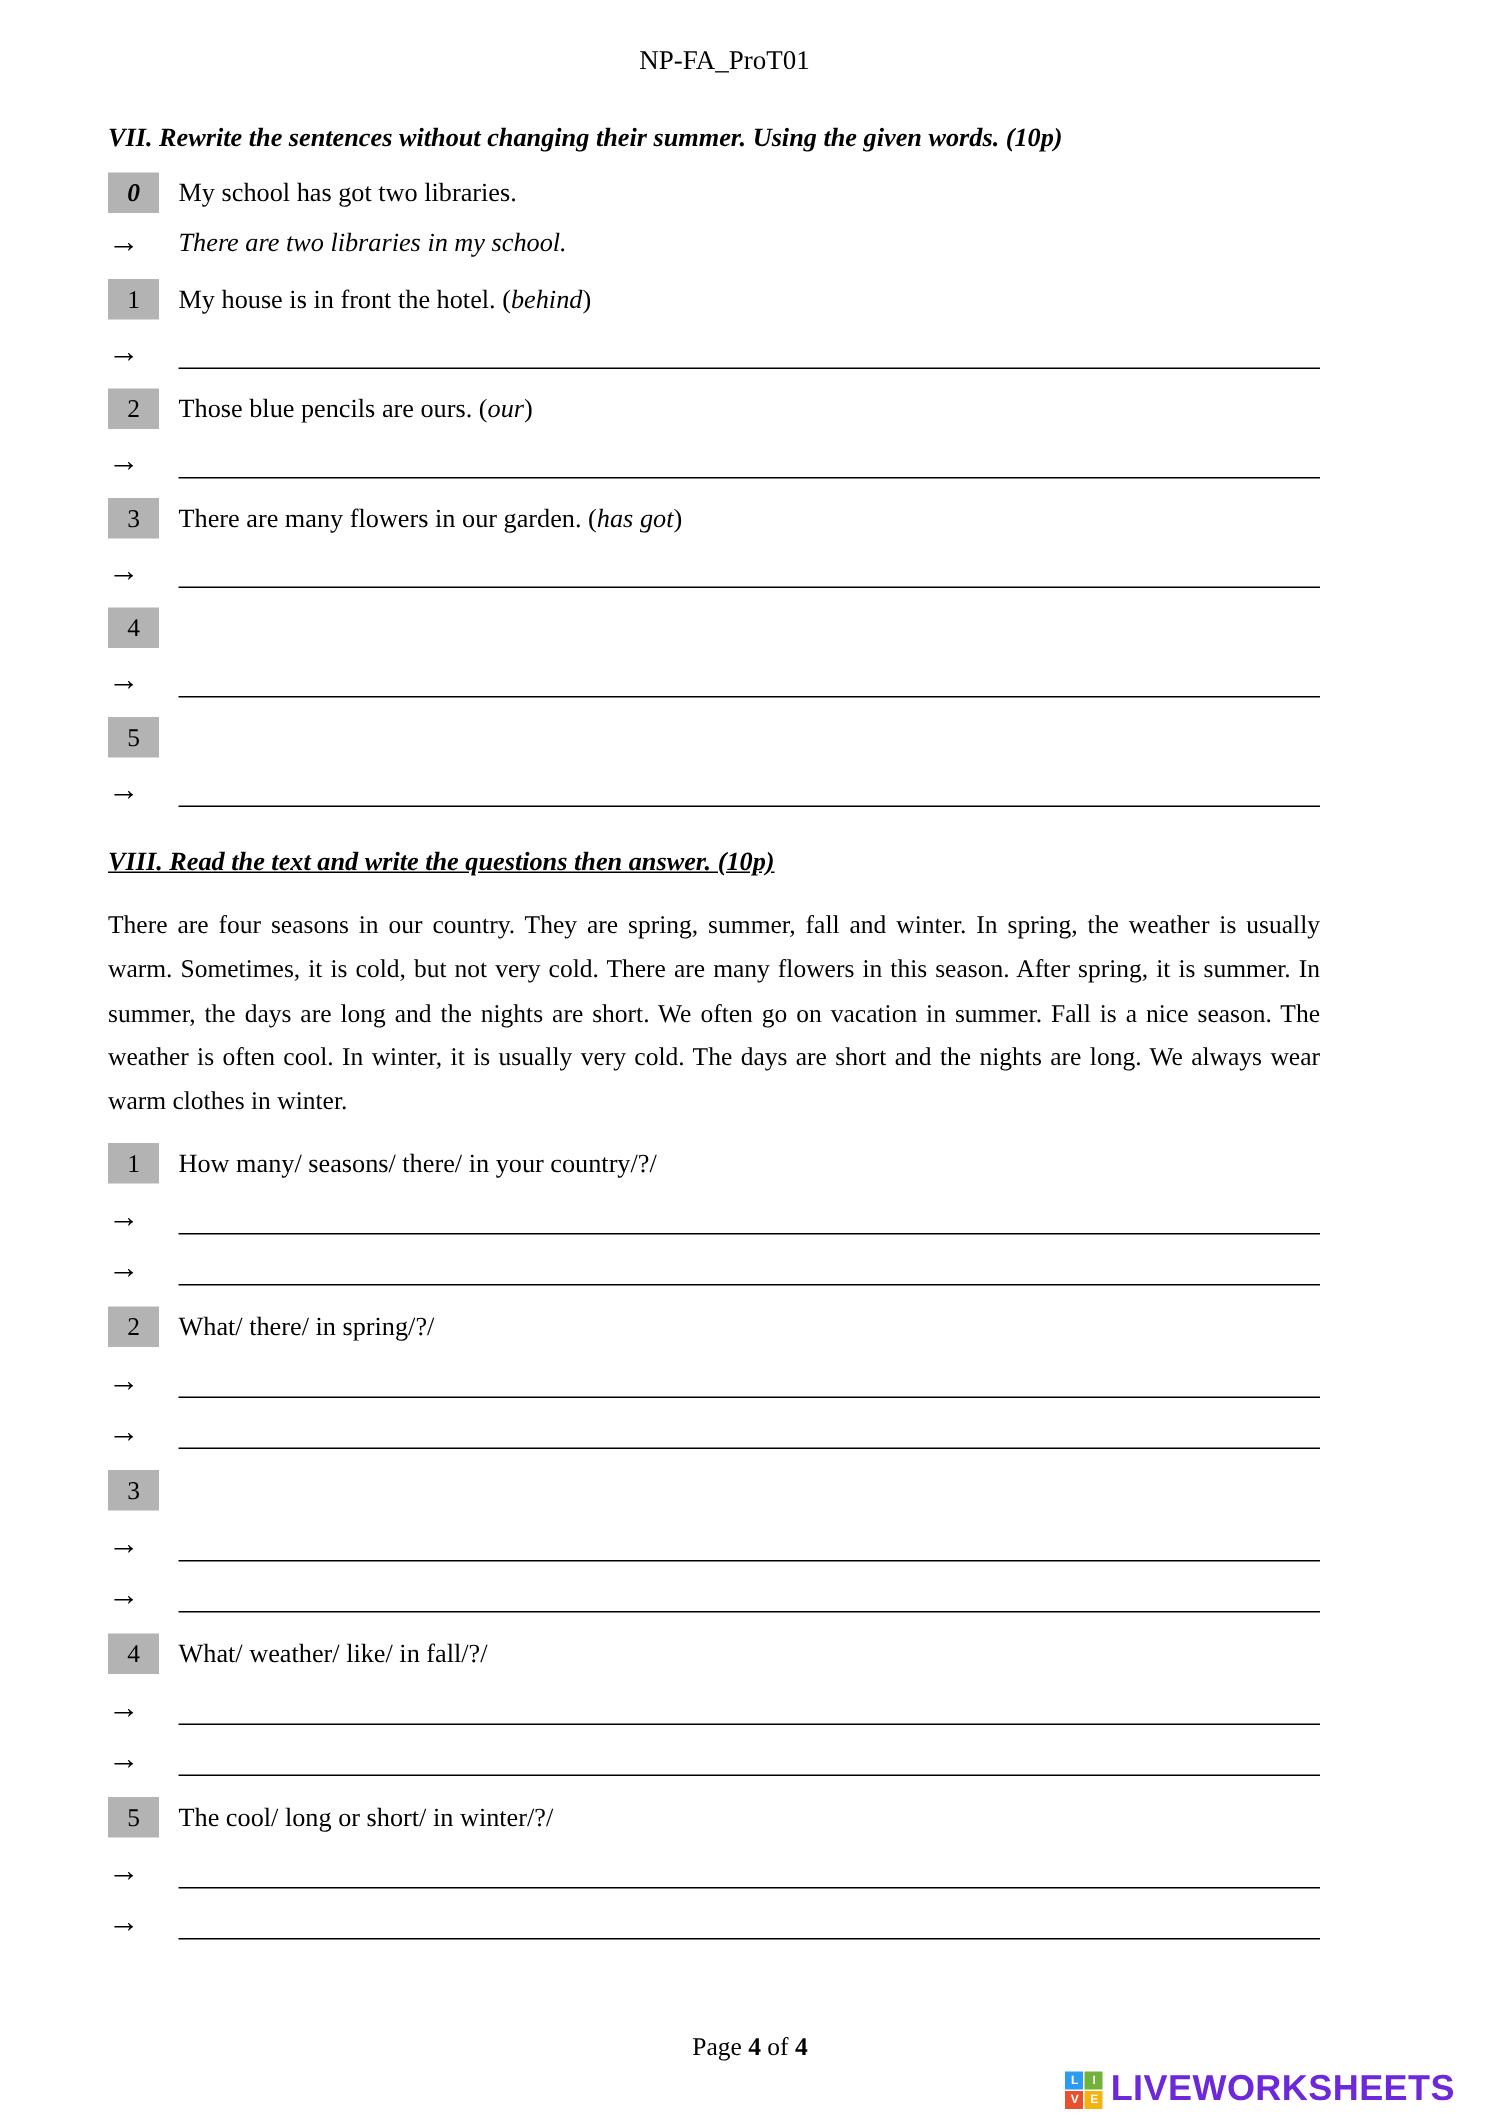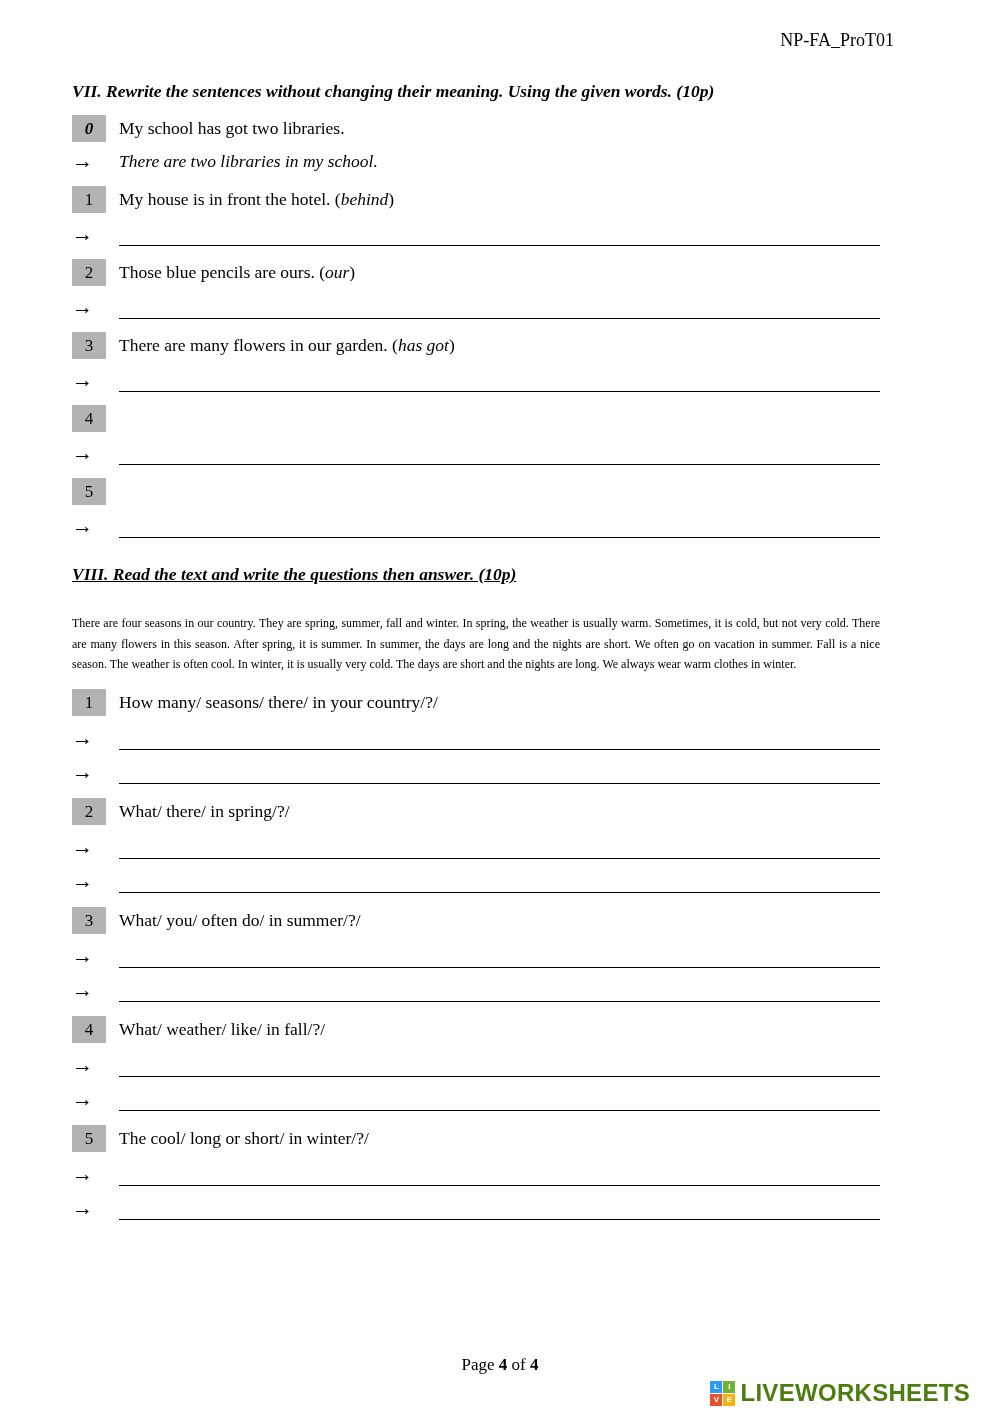--- a/index.html
+++ b/index.html
@@ -8,21 +8,21 @@
   .page {
     position: relative;
     width: 1000px;
     height: 1413px;
     margin: 0 auto;
     background: #fff;
     padding: 30px 120px 0 72px;
     overflow: hidden;
   }
   .doc-code {
-    text-align: right;
+    text-align: center;
     font-size: 18px;
     margin-right: -14px;
   }
   .section-title {
     font-weight: bold;
     font-style: italic;
     font-size: 17.5px;
     margin-top: 30px;
   }
   .item-row {
@@ -68,22 +68,22 @@
     font-size: 16px;
     padding: 0 2px;
   }
   .example-answer {
     font-style: italic;
     font-size: 17.5px;
     padding-bottom: 1px;
     text-align: right;
   }
   .passage {
-    margin-top: 28px;
-    font-size: 12px;
+    margin-top: 17px;
+    font-size: 17px;
     line-height: 1.72;
     text-align: justify;
   }
   .sec8 .item-row { margin-top: 14px; }
   .sec8 .arrow-row { margin-top: 8px; }
   .sec8-title { margin-top: 26px; text-decoration: underline; }
   .page-footer {
     position: absolute;
     left: 0;
     bottom: 38px;
@@ -123,21 +123,21 @@
   }
   i { font-style: italic; }
 </style>
 </head>
 <body>
 
 <div class="page">
 
   <div class="doc-code">NP-FA_ProT01</div>
 
-  <div class="section-title">VII. Rewrite the sentences without changing their meaning. Using the given words. (10p)</div>
+  <div class="section-title">VII. Rewrite the sentences without changing their summer. Using the given words. (10p)</div>
 
   <div class="item-row">
     <span class="numbox example" style="background: rgb(179, 179, 179);">0</span>
     <span class="item-text">My school has got two libraries.</span>
   </div>
   <div class="arrow-row">
     <span class="arrow">→</span>
     <span class="example-answer">There are two libraries in my school.</span>
   </div>
 
@@ -210,21 +210,20 @@
       <span class="arrow">→</span>
       <input type="text" class="answer-line" style="">
     </div>
     <div class="arrow-row">
       <span class="arrow">→</span>
       <input type="text" class="answer-line" style="">
     </div>
 
     <div class="item-row">
       <span class="numbox" style="background: rgb(179, 179, 179);">3</span>
-      <span class="item-text">What/ you/ often do/ in summer/?/</span>
     </div>
     <div class="arrow-row">
       <span class="arrow">→</span>
       <input type="text" class="answer-line" style="">
     </div>
     <div class="arrow-row">
       <span class="arrow">→</span>
       <input type="text" class="answer-line" style="">
     </div>
 
@@ -262,16 +261,16 @@
     <b>4</b>
   </div>
 
   <div class="logo">
     <span class="logo-grid">
       <span class="logo-sq" style="background: rgb(45, 155, 240);">L</span>
       <span class="logo-sq" style="background: rgb(113, 179, 56);">I</span>
       <span class="logo-sq" style="background: rgb(232, 81, 46);">V</span>
       <span class="logo-sq" style="background: rgb(245, 179, 18);">E</span>
     </span>
-    <span class="logo-text" style="color: #4d7c0f;">LIVEWORKSHEETS</span>
+    <span class="logo-text" style="color: #6d28d9;">LIVEWORKSHEETS</span>
   </div>
 
 </div>
 
 </body></html>

